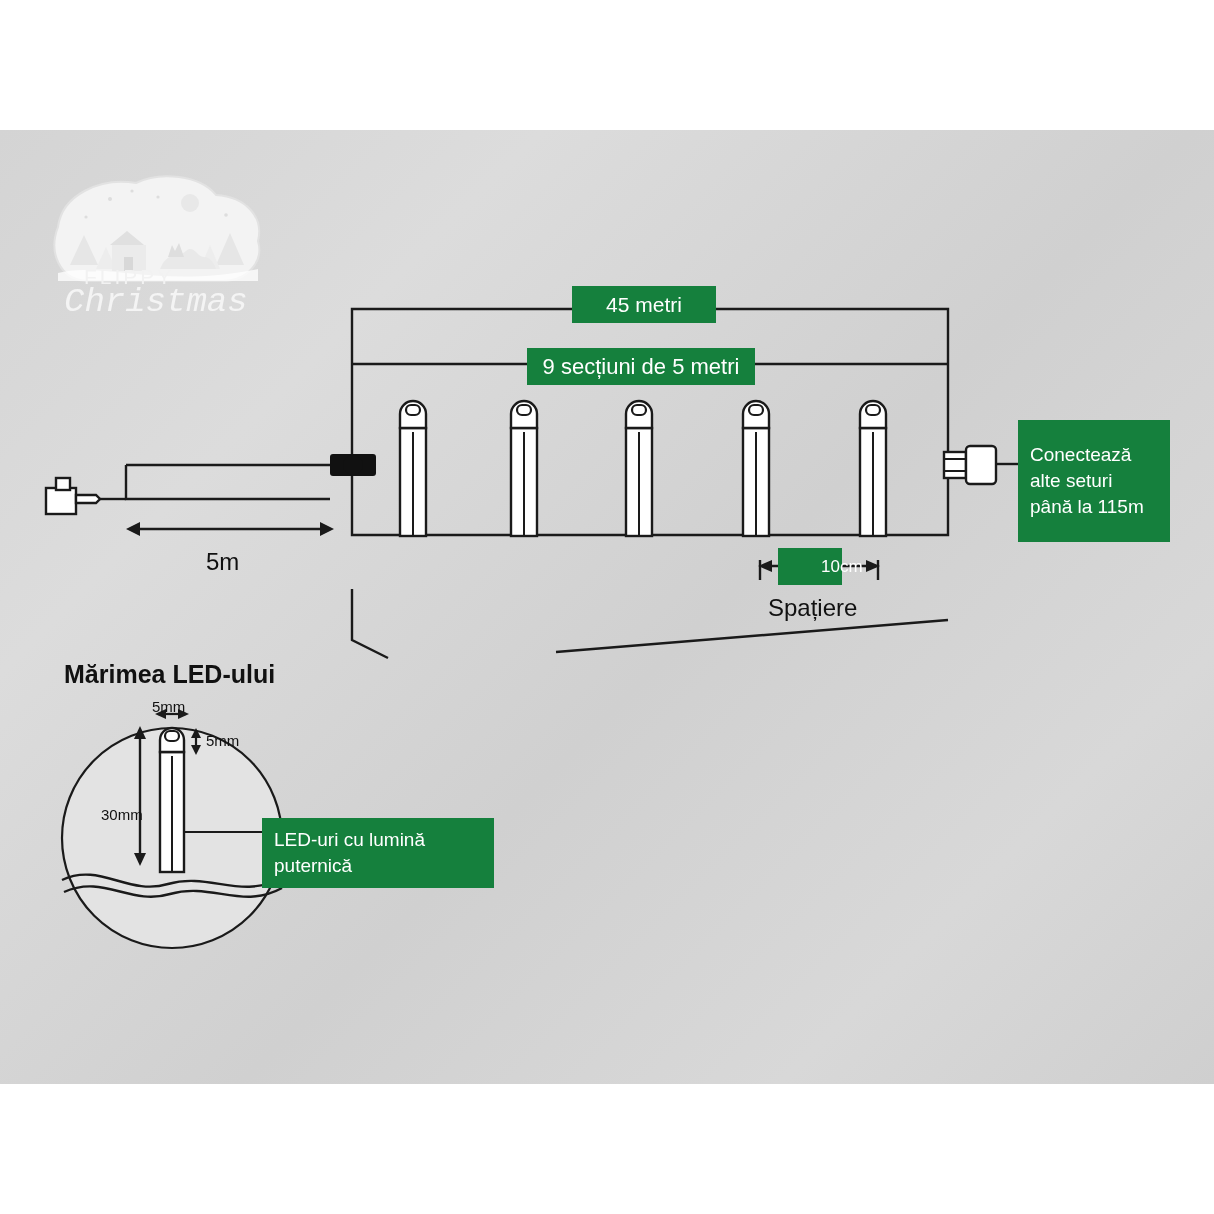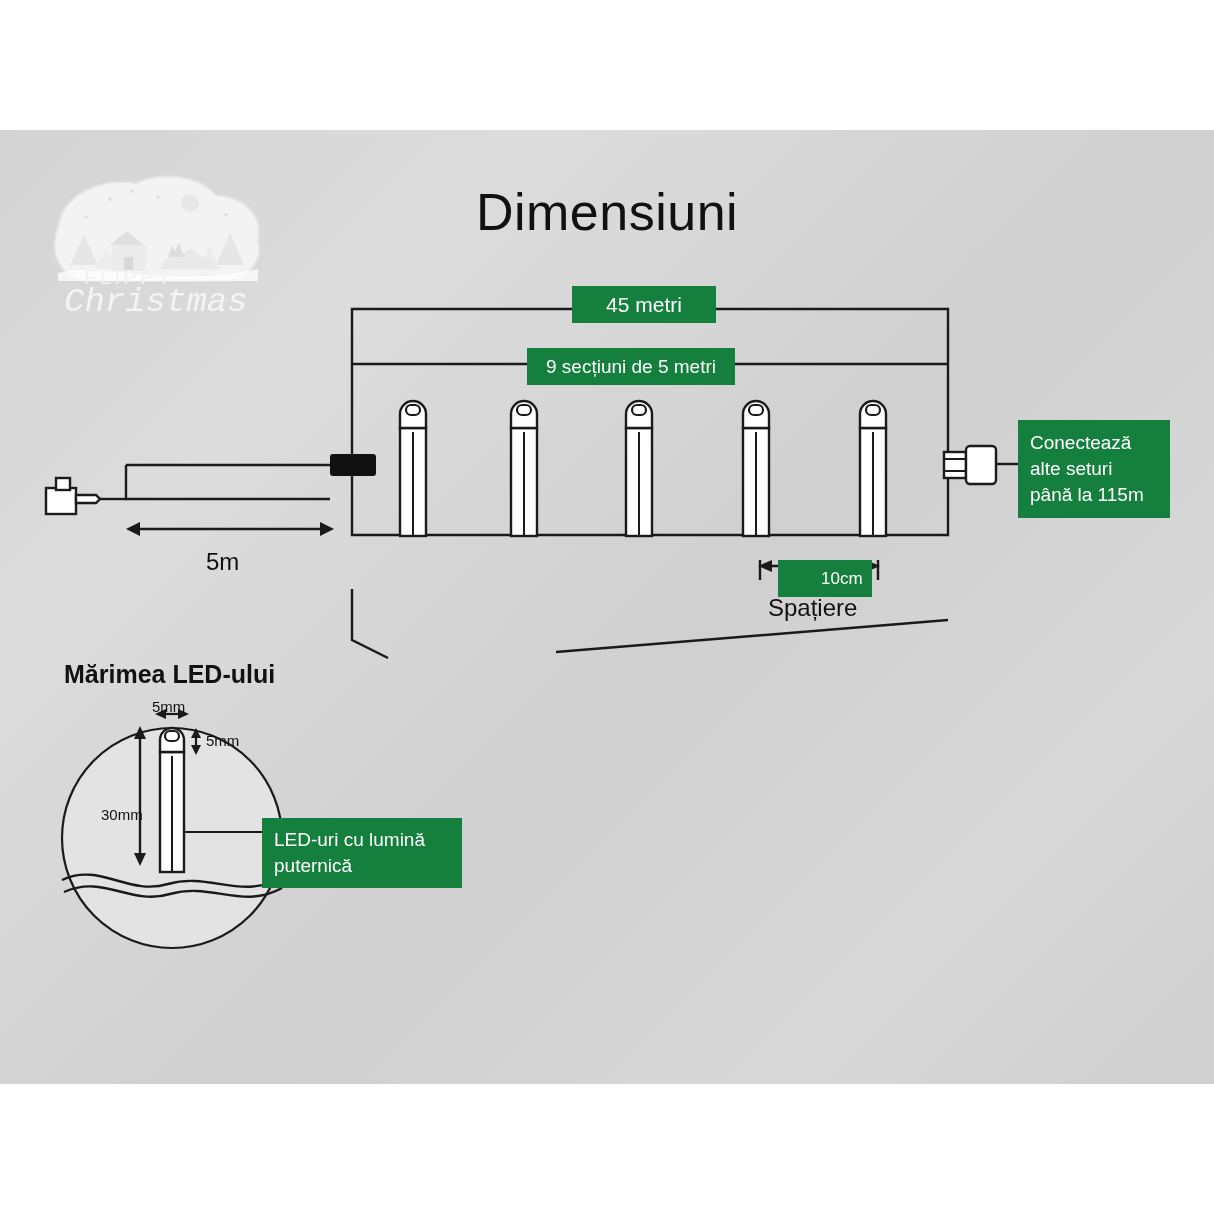--- a/index.html
+++ b/index.html
@@ -121,21 +121,20 @@
       <path d="M70 80 l17 -14 l17 14 z" fill="#e0e0e0"></path>
       <rect x="84" y="92" width="9" height="14" fill="#d8d8d8"></rect>
       <path d="M120 104 c4 -10 10 -14 18 -14 c6 0 8 -6 12 -6 c6 0 8 8 14 8 c6 0 10 6 12 12 z" fill="#e9e9e9"></path>
       <path d="M128 92 l4 -12 l3 6 l4 -8 l5 14 z" fill="#dedede"></path>
       <path d="M18 108 C60 96, 120 124, 218 104 L218 116 L18 116 Z" fill="#ffffff" opacity="0.75"></path>
     </svg>
     <div class="word1">FLIPPY</div>
     <div class="word2">Christmas</div>
   </div>
 
-  <div id="title">Dimensiuni</div>
 
   <svg class="layer" viewBox="0 0 1214 1214">
     <g stroke="#1a1a1a" fill="none" stroke-width="2.4">
 
       <path d="M352 309 L948 309 L948 535 L352 535 Z"></path>
 
       <path d="M352 364 L948 364"></path>
 
       <path d="M126 465 L352 465"></path>
       <path d="M126 465 L126 499 L330 499"></path>
@@ -235,30 +234,30 @@
       <path d="M140 730 L140 862" stroke="#1a1a1a" stroke-width="2.4"></path>
       <polygon points="140,726 134,739 146,739" fill="#1a1a1a"></polygon>
       <polygon points="140,866 134,853 146,853" fill="#1a1a1a"></polygon>
 
       <path d="M184 832 L262 832" stroke="#1a1a1a" stroke-width="2.2" fill="none"></path>
     </g>
   </svg>
 
   <div class="lbl" style="left:572px; top:286px; width:144px; text-align:center; font-size:21px;">45 metri</div>
 
-  <div class="lbl" style="left:527px; top:348px; width:208px; text-align:center; font-size:19px;">9 secțiuni de 5 metri</div>
-
-  <div class="lbl" style="left:778px; top:560px; width:94px; text-align:center; font-size:17px;padding-left:43px;">10cm</div>
-
-
-  <div class="lbl" style="left:1018px; top:420px; width:152px; font-size:19px; line-height:26px; padding:10px 12px;">Conectează
+  <div class="lbl" style="left:527px; top:348px; width:228px; text-align:center; font-size:22px;">9 secțiuni de 5 metri</div>
+
+  <div class="lbl" style="left:778px; top:548px; width:64px; text-align:center; font-size:17px;padding-left:43px;">10cm</div>
+
+
+  <div class="lbl" style="left:1018px; top:420px; width:152px; font-size:19px; line-height:26px; padding:22px 12px;">Conectează
 alte seturi
 până la 115m</div>
 
-  <div class="lbl" style="left:262px; top:818px; width:200px; font-size:19px; line-height:26px; padding:9px 12px;">LED-uri cu lumină
+  <div class="lbl" style="left:262px; top:818px; width:232px; font-size:19px; line-height:26px; padding:9px 12px;">LED-uri cu lumină
 puternică</div>
 
   <div class="plain" style="left:206px; top:548px; font-size:24px;">5m</div>
 
   <div class="plain" style="left:768px; top:594px; font-size:24px;">Spațiere</div>
 
   <div class="plain" style="left:64px; top:660px; font-size:25px;font-weight:bold;">Mărimea LED-ului</div>
 
   <div class="plain" style="left:152px; top:698px; font-size:15px;">5mm</div>
 

